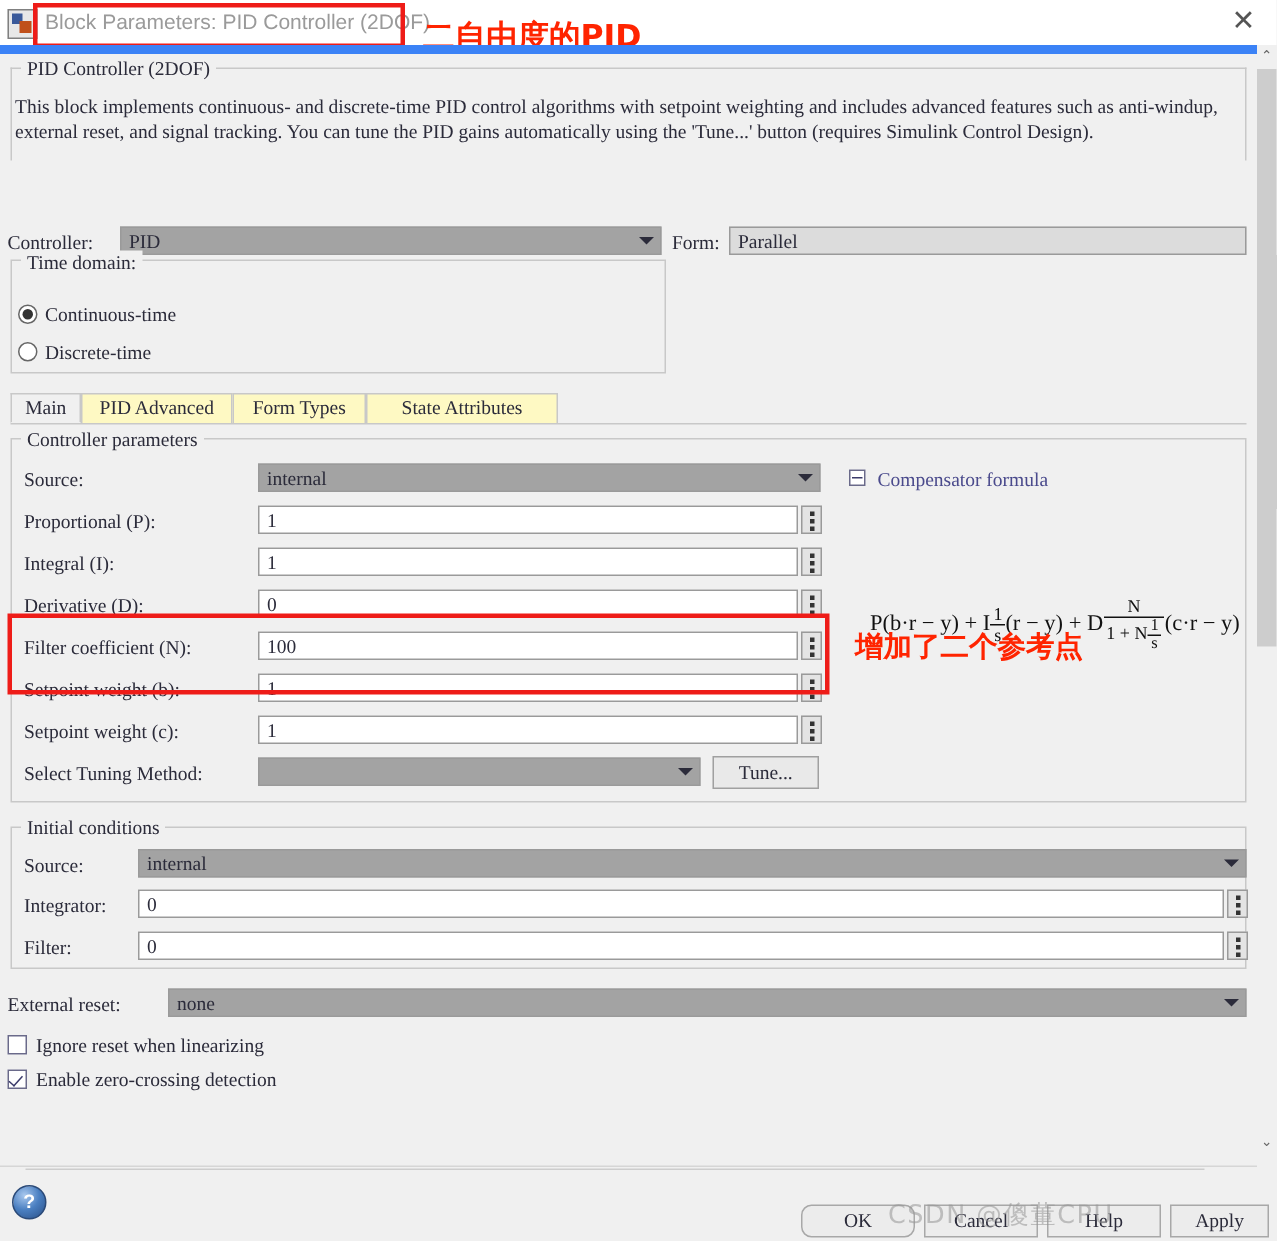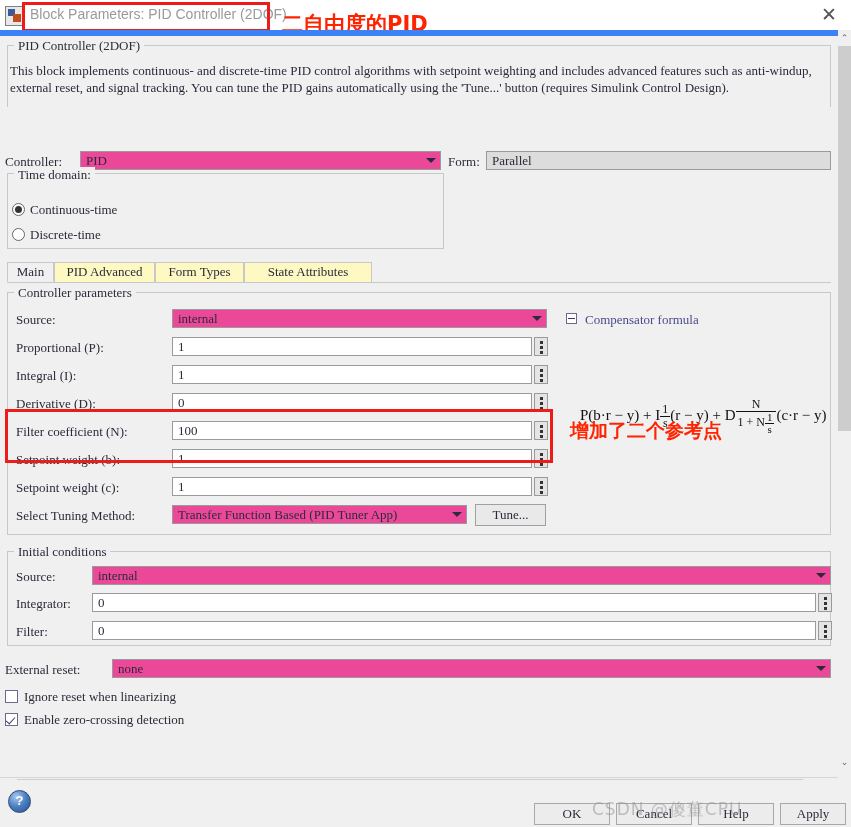--- a/index.html
+++ b/index.html
@@ -63,21 +63,21 @@
   #desc-group{left:7px;top:9px;width:824px;height:62px;border-top:1px solid #c8c8c8;border-left:1px solid #c8c8c8;border-right:1px solid #c8c8c8;border-bottom:none;}
   #desc-label{left:14px;top:2px;}
   .desc-text{
     position:absolute;left:10px;top:26px;width:818px;
     font-size:13px;line-height:17px;color:#2b2b3a;
   }
   
   .lbl{position:absolute;white-space:nowrap;font-size:13px;color:#2b2b3a;}
   .combo{
     position:absolute;height:19px;box-sizing:border-box;
-    background:#ec4899;border:1px solid #9a9a9a;
+    background:#a3a3a3;border:1px solid #9a9a9a;
     font-size:13px;color:#2b2b3a;
     line-height:17px;padding-left:5px;
     font-family:"Liberation Serif", serif;
   }
   .combo .arrow{
     position:absolute;right:4px;top:6px;
     width:0;height:0;border-left:5px solid transparent;border-right:5px solid transparent;
     border-top:5px solid #2b2b3a;
   }
   .textbox{
@@ -308,21 +308,20 @@
   <div class="lbl" style="left:16px;top:444px;">Setpoint weight (c):</div>
   <div class="textbox" style="left:172px;top:441px;width:360px;">1</div>
   <div class="spinner" style="left:534px;top:441px;">
       <i></i>
       <i></i>
       <i></i>
     </div>
 
   <div class="lbl" style="left:16px;top:472px;">Select Tuning Method:</div>
   <div class="combo" style="left:172px;top:469px;width:295px;">
-    <span>Transfer Function Based (PID Tuner App)</span>
     <span class="arrow"></span>
   </div>
   <div class="btn" style="left:475px;top:468px;width:71px;height:22px;line-height:20px;">Tune...</div>
 
   <div class="comp-toggle"></div>
   <div class="comp-title">Compensator formula</div>
 
   <div class="formula">
     <span>P(b·r − y) + I</span><span class="frac"><span class="num">1</span><span class="den">s</span></span><span>(r − y) + D</span><span class="frac"><span class="num">N</span><span class="den"><span>1 + N</span><span class="frac2"><span class="num">1</span><span class="den">s</span></span></span></span><span>(c·r − y)</span>
   </div>
@@ -378,17 +377,17 @@
 </div>
 
 <div class="redbox" style="left:5px;top:409px;width:548px;height:54px;"></div>
 <div class="redtext" style="left:570px;top:418px;font-size:19px;">增加了二个参考点</div>
 
 <div class="bottombar">
   <div class="helpball">
       <span>?</span>
     </div>
 </div>
-<div class="bbtn" style="left:534px;width:76px;">OK</div>
+<div class="bbtn" style="left:534px;width:76px;border-radius:7px;">OK</div>
 <div class="bbtn" style="left:616px;width:76px;">Cancel</div>
 <div class="bbtn" style="left:698px;width:76px;">Help</div>
 <div class="bbtn" style="left:780px;width:66px;">Apply</div>
 <div class="watermark">CSDN @傻董CPU</div>
 
 </body></html>

